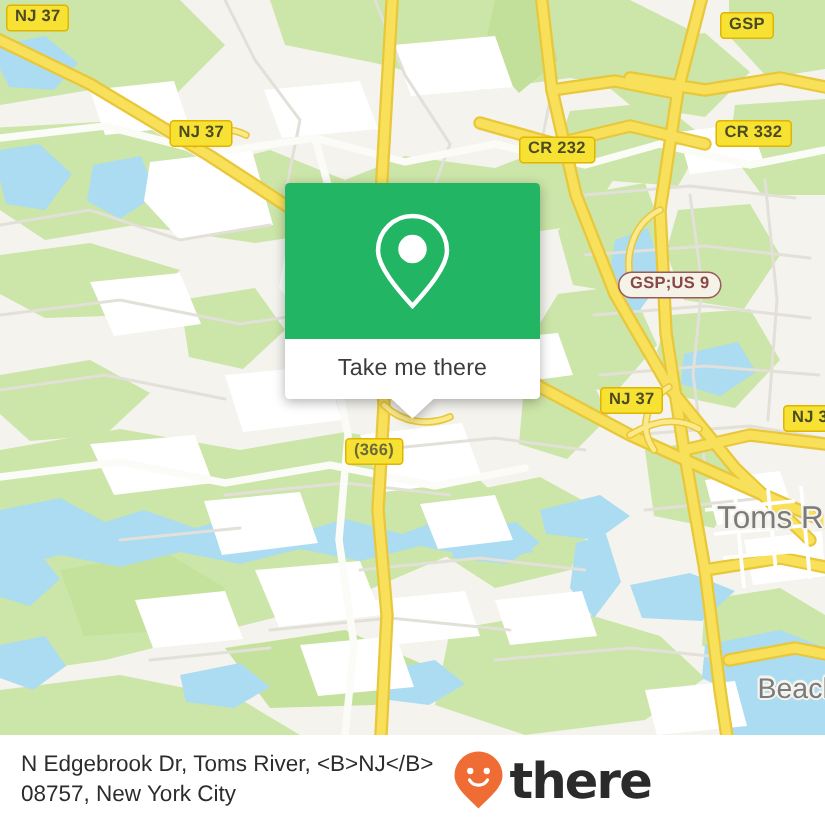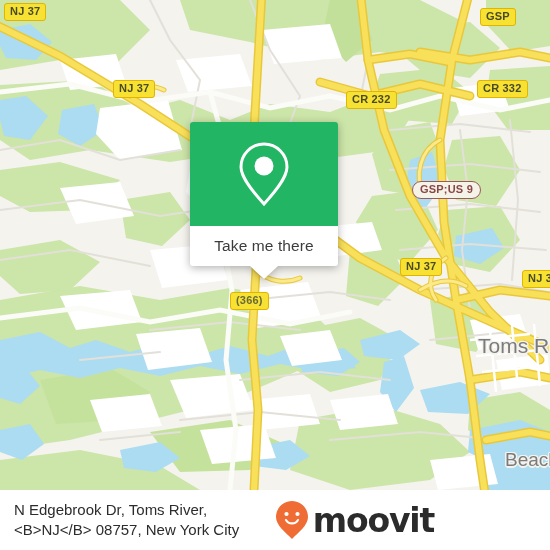--- a/index.html
+++ b/index.html
@@ -67,21 +67,21 @@
       1px 1px #f4f3ee, -1px -1px #f4f3ee,
       1px -1px #f4f3ee, -1px 1px #f4f3ee;
   }
   .place-label.small { font-size: 19px; }
 
   
   #popup {
     position: absolute;
     left: 190px;
     top: 122px;
-    width: 148px;
+    width: 170px;
     filter: drop-shadow(0 2px 4px rgba(0,0,0,0.30));
   }
   #popup-header {
     height: 104px;
     background: #22b563;
     border-radius: 3px 3px 0 0;
     display: flex;
     align-items: center;
     justify-content: center;
   }
@@ -364,17 +364,17 @@
   <div id="footer">
     <div id="footer-caption">N Edgebrook Dr, Toms River, &lt;B&gt;NJ&lt;/B&gt; 08757, New York City</div>
     <div id="brand">
       <svg width="34" height="40" viewBox="0 0 34 40">
         <path d="M17 1 C8.2 1 1 8.2 1 17 C1 25 10 32 17 39
                  C24 32 33 25 33 17 C33 8.2 25.8 1 17 1 Z" fill="#ef6c35"></path>
         <circle cx="11.5" cy="14" r="2.1" fill="#ffffff"></circle>
         <circle cx="22.5" cy="14" r="2.1" fill="#ffffff"></circle>
         <path d="M11 20 C13.5 24.5 20.5 24.5 23 20" fill="none" stroke="#ffffff" stroke-width="2.1" stroke-linecap="round"></path>
       </svg>
-      <span id="brand-wordmark">moovit</span>
+      <span id="brand-wordmark">there</span>
     </div>
   </div>
 
 </div>
 
 </body></html>

